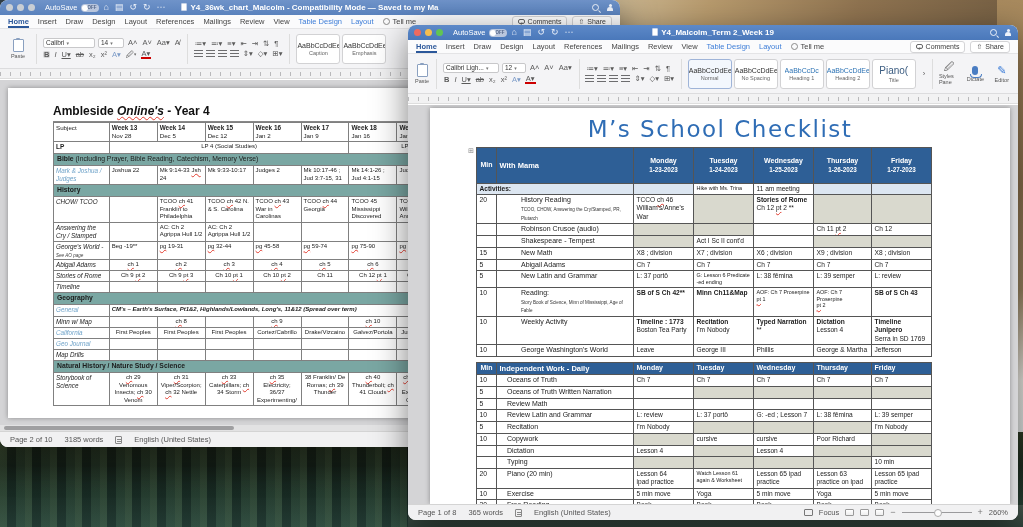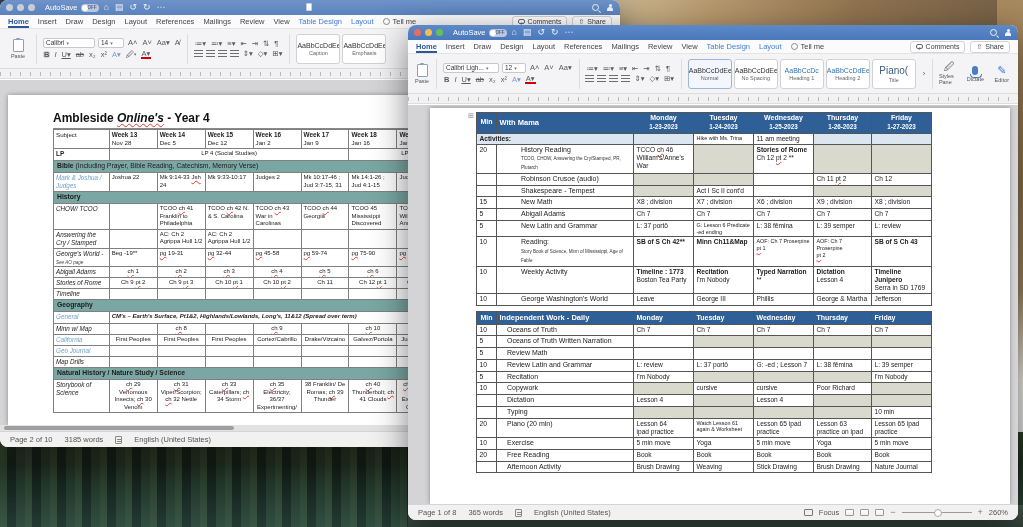--- a/index.html
+++ b/index.html
@@ -142,21 +142,21 @@
       <span class="pill">
           <i></i>
           <b>OFF</b>
         </span>
     </div>
     <span class="tbi">⌂</span>
     <span class="tbi">▤</span>
     <span class="tbi">↺</span>
     <span class="tbi">↻</span>
     <span class="tbi">⋯</span>
-    <div class="tbtitle"><span class="docglyph"></span></div>
+    <div class="tbtitle"><span class="docglyph"></span><span>Y4_36wk_chart_Malcolm - Compatibility Mode — Saved to my Ma</span></div>
     <div class="tbright">
       <span class="lens"></span>
       <span class="person"></span>
     </div>
   </div>
   <div class="menubar">
     <div class="tabs">
         <span class="tab active">Home</span>
         <span class="tab">Insert</span>
         <span class="tab">Draw</span>
@@ -242,21 +242,21 @@
           <span class="sname">Caption</span>
         </span>
         <span class="sbox">
           <span class="ssample">AaBbCcDdEe</span>
           <span class="sname">Emphasis</span>
         </span>
       </div>
   </div>
   <div class="ruler"></div>
   <div class="docarea" style="top:80px;bottom:22px">
-    <div class="page" style="left:8px;top:15px;width:640px;height:330px;padding:14px 0 0 45px">
+    <div class="page" style="left:8px;top:8px;width:640px;height:330px;padding:14px 0 0 45px">
       <div id="bw-doc-title" style="width:400px"><b><span>Ambleside </span><span class="it">Online's</span><span> - Year 4</span></b></div>
       <div id="bw-table">
           <table>
             <colgroup>
               <col style="width:50px">
               <col style="width:43px">
               <col style="width:43px">
               <col style="width:43px">
               <col style="width:43px">
               <col style="width:43px">
@@ -457,20 +457,21 @@
       <span class="pill">
           <i></i>
           <b>OFF</b>
         </span>
     </div>
     <span class="tbi">⌂</span>
     <span class="tbi">▤</span>
     <span class="tbi">↺</span>
     <span class="tbi">↻</span>
     <span class="tbi">⋯</span>
+    <div class="tbtitle"><span class="docglyph"></span><span>Y4_Malcolm_Term 2_Week 19</span></div>
     <div class="tbright">
       <span class="lens"></span>
       <span class="person"></span>
     </div>
   </div>
   <div class="menubar">
     <div class="tabs">
         <span class="tab active">Home</span>
         <span class="tab">Insert</span>
         <span class="tab">Draw</span>
@@ -581,34 +582,35 @@
         <span class="rlabel">Dictate</span>
       </div>
     <div class="rbig">
         <span class="pencil">✎</span>
         <span class="rlabel">Editor</span>
       </div>
   </div>
   <div class="ruler"></div>
   <div class="docarea" style="top:80px;bottom:16px">
     <div class="page" style="left:22px;top:3px;width:580px;height:396px;padding-top:4px">
+      <div id="fw-title">M’s School Checklist</div>
       <span class="tplus" style="margin-left:38px">⊞</span>
       <div id="fw-table1">
           <table class="ftable">
             <colgroup>
               <col style="width:20px">
               <col style="width:137px">
               <col style="width:60px">
               <col style="width:60px">
               <col style="width:60px">
               <col style="width:58px">
               <col style="width:60px">
             </colgroup>
             <tbody>
-              <tr class="hd" style="height:20px">
+              <tr class="hd" style="height:36px">
                 <td>Min</td>
                 <td class="lt">With Mama</td>
                 <td>Monday<br><span class="date">1-23-2023</span></td>
                 <td>Tuesday<br><span class="date">1-24-2023</span></td>
                 <td>Wednesday<br><span class="date">1-25-2023</span></td>
                 <td>Thursday<br><span class="date">1-26-2023</span></td>
                 <td>Friday<br><span class="date">1-27-2023</span></td>
               </tr>
               <tr class="act" style="height:11px">
                 <td colspan="2"><b>Activities:</b></td>

